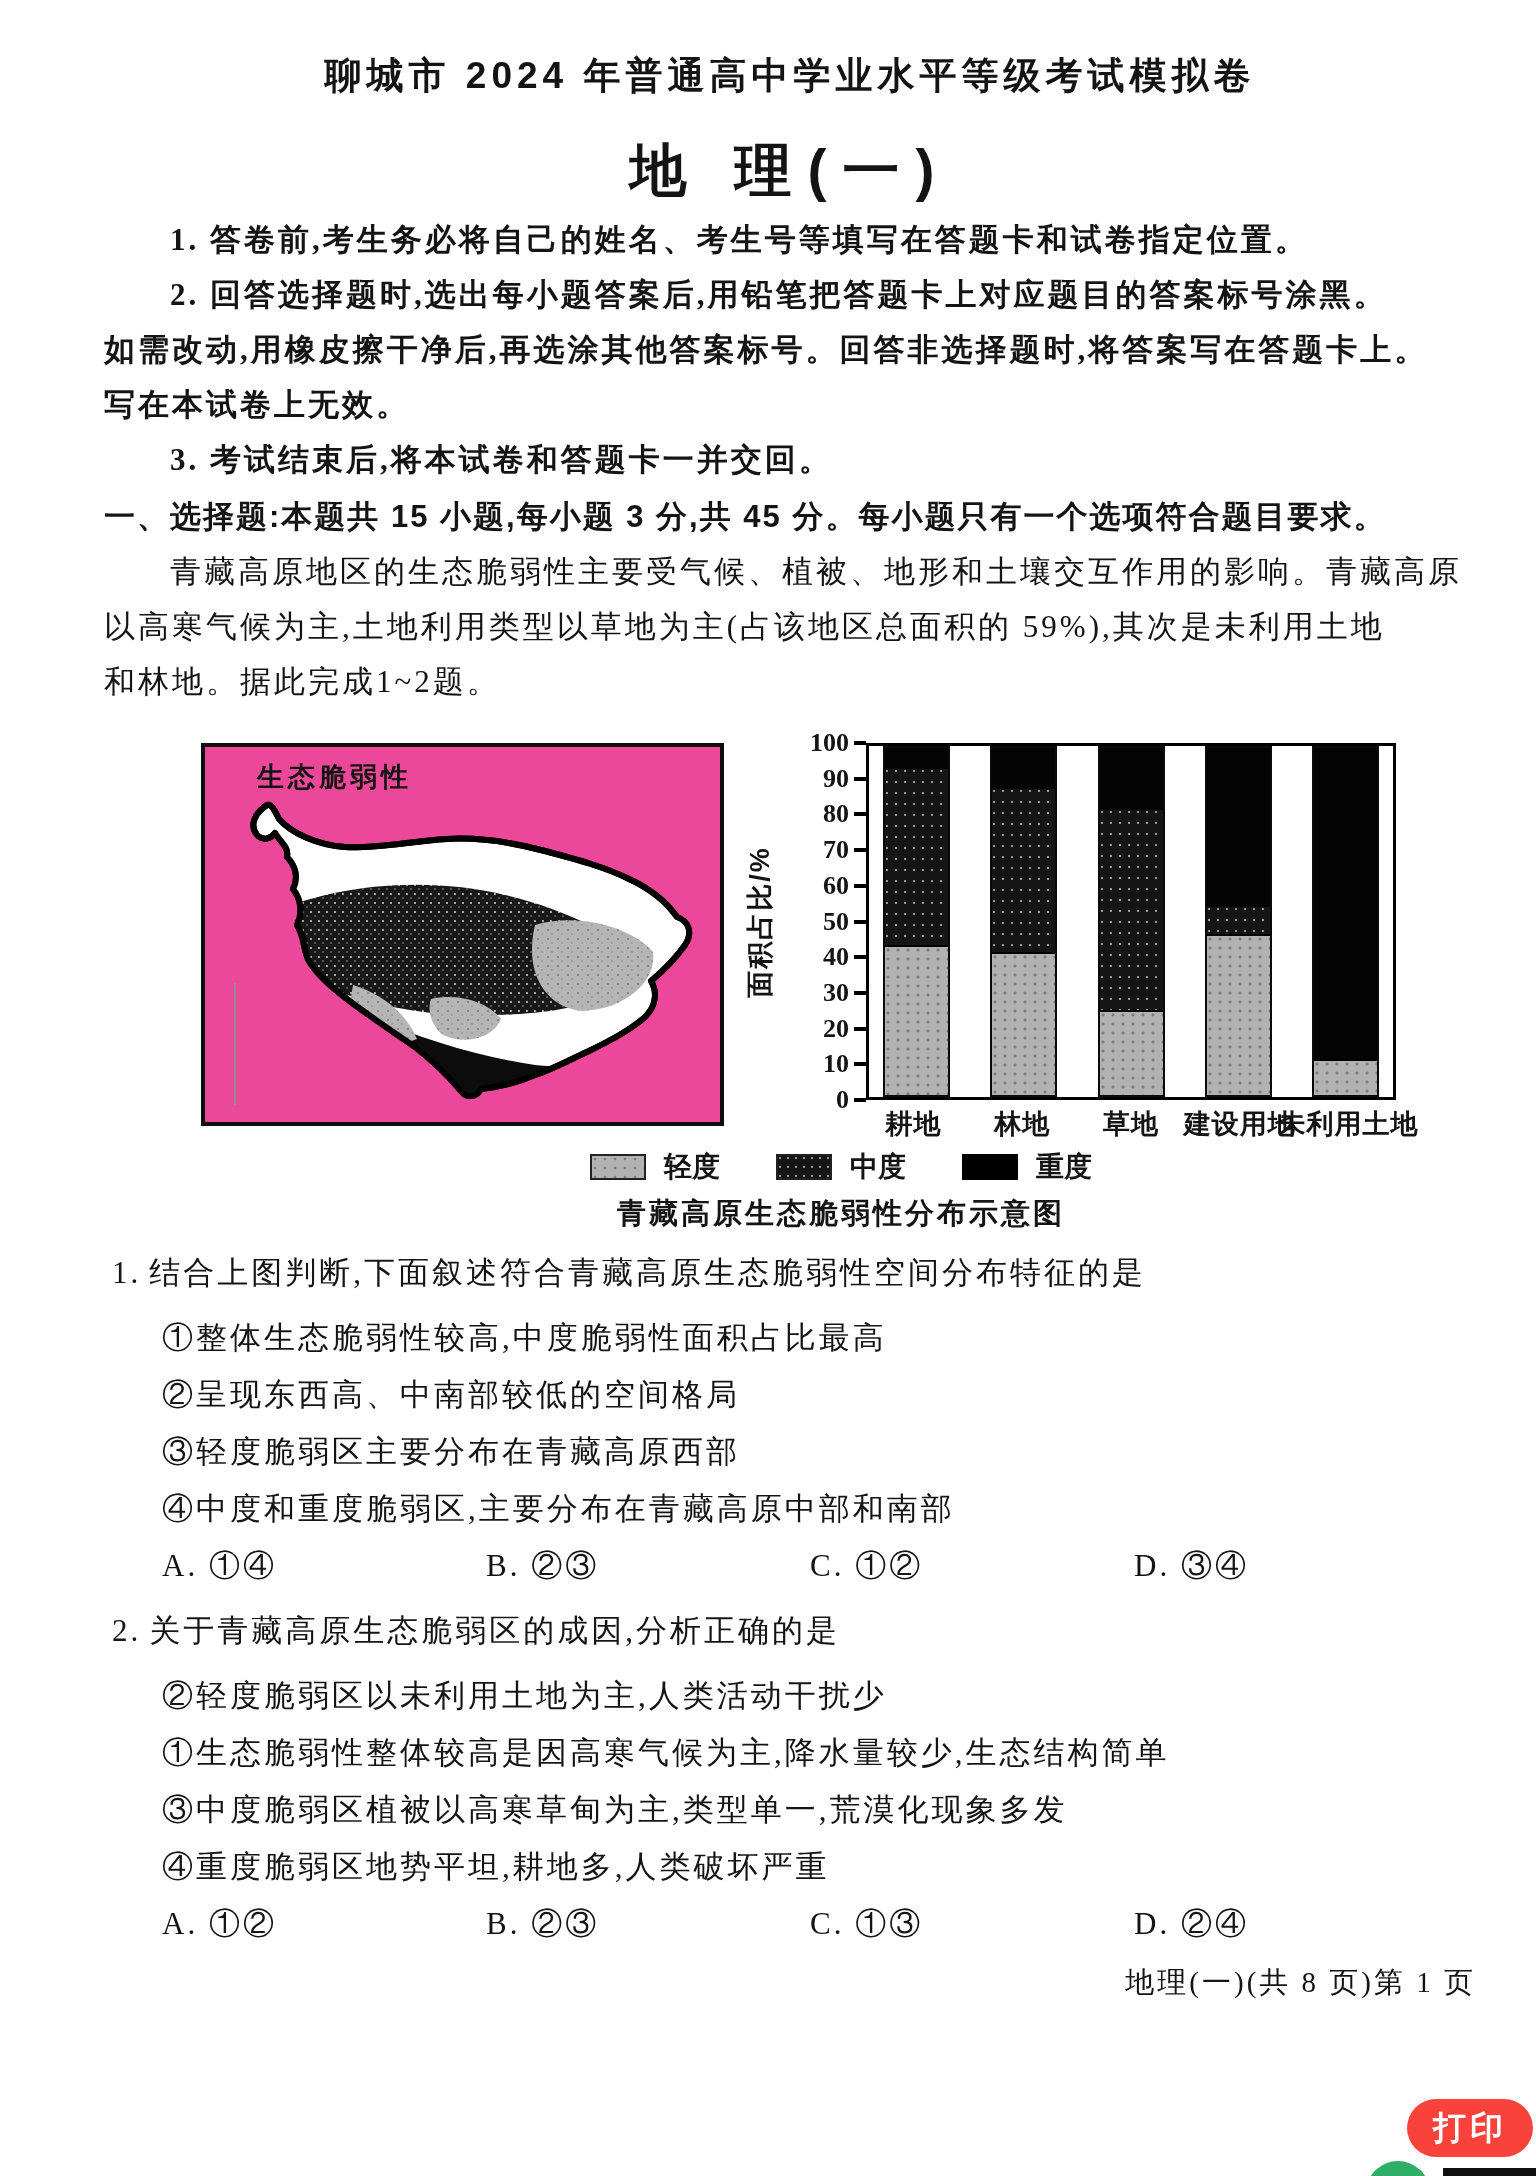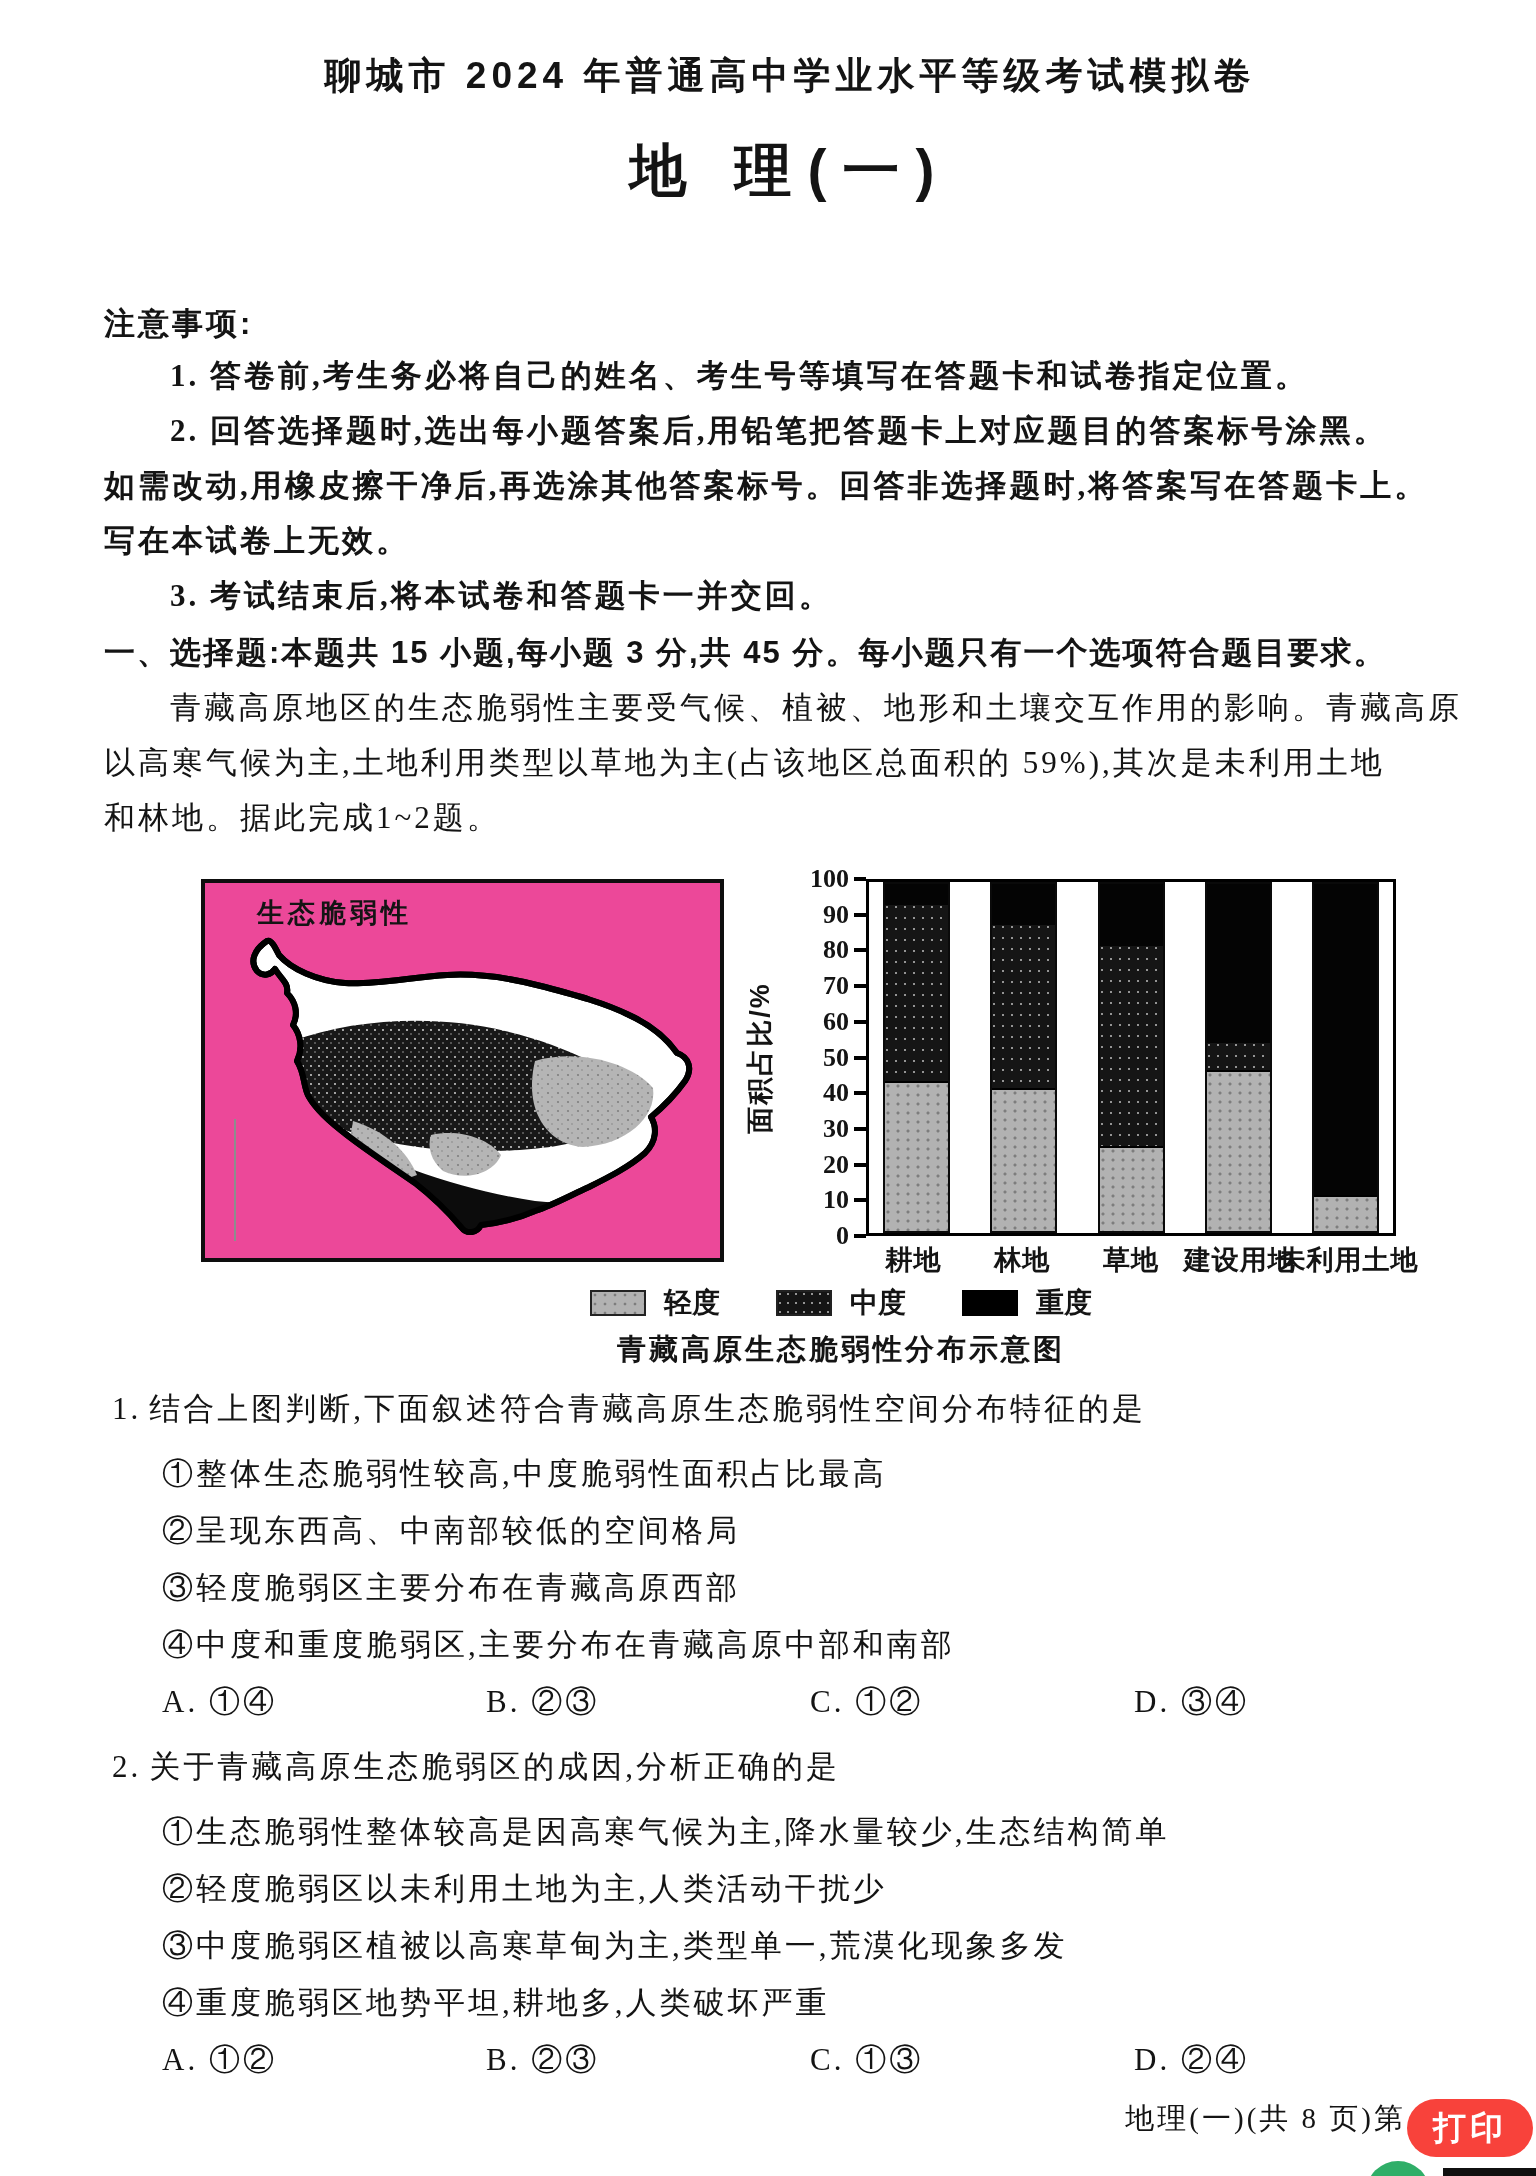--- a/index.html
+++ b/index.html
@@ -121,21 +121,20 @@
   .black-sliver{position:absolute;left:1443px;top:2168px;width:93px;height:8px;background:#101010;}
 </style>
 </head>
 <body>
 
 <div class="page">
 
   <h1 class="page-title">聊城市 2024 年普通高中学业水平等级考试模拟卷</h1>
   <h2 class="page-subtitle">地 理(一)</h2>
 
-  <div class="notice-heading">注意事项:</div>
   <div class="textline indent">1. 答卷前,考生务必将自己的姓名、考生号等填写在答题卡和试卷指定位置。</div>
   <div class="textline indent">2. 回答选择题时,选出每小题答案后,用铅笔把答题卡上对应题目的答案标号涂黑。</div>
   <div class="textline">如需改动,用橡皮擦干净后,再选涂其他答案标号。回答非选择题时,将答案写在答题卡上。</div>
   <div class="textline">写在本试卷上无效。</div>
   <div class="textline indent">3. 考试结束后,将本试卷和答题卡一并交回。</div>
 
   <div class="section-header">一、选择题:本题共 15 小题,每小题 3 分,共 45 分。每小题只有一个选项符合题目要求。</div>
 
   <div class="textline soft indent">青藏高原地区的生态脆弱性主要受气候、植被、地形和土壤交互作用的影响。青藏高原</div>
   <div class="textline soft">以高寒气候为主,土地利用类型以草地为主(占该地区总面积的 59%),其次是未利用土地</div>
@@ -305,22 +304,22 @@
     <div class="choices">
       <span class="choice">A. ①④</span>
       <span class="choice">B. ②③</span>
       <span class="choice">C. ①②</span>
       <span class="choice">D. ③④</span>
     </div>
 
     <p class="q-stem">
       <span class="q-num">2.</span><span>关于青藏高原生态脆弱区的成因,分析正确的是</span>
     </p>
+    <p class="q-option">②轻度脆弱区以未利用土地为主,人类活动干扰少</p>
     <p class="q-option">①生态脆弱性整体较高是因高寒气候为主,降水量较少,生态结构简单</p>
-    <p class="q-option">②轻度脆弱区以未利用土地为主,人类活动干扰少</p>
     <p class="q-option">③中度脆弱区植被以高寒草甸为主,类型单一,荒漠化现象多发</p>
     <p class="q-option">④重度脆弱区地势平坦,耕地多,人类破坏严重</p>
     <div class="choices">
       <span class="choice">A. ①②</span>
       <span class="choice">B. ②③</span>
       <span class="choice">C. ①③</span>
       <span class="choice">D. ②④</span>
     </div>
 
   </div>

